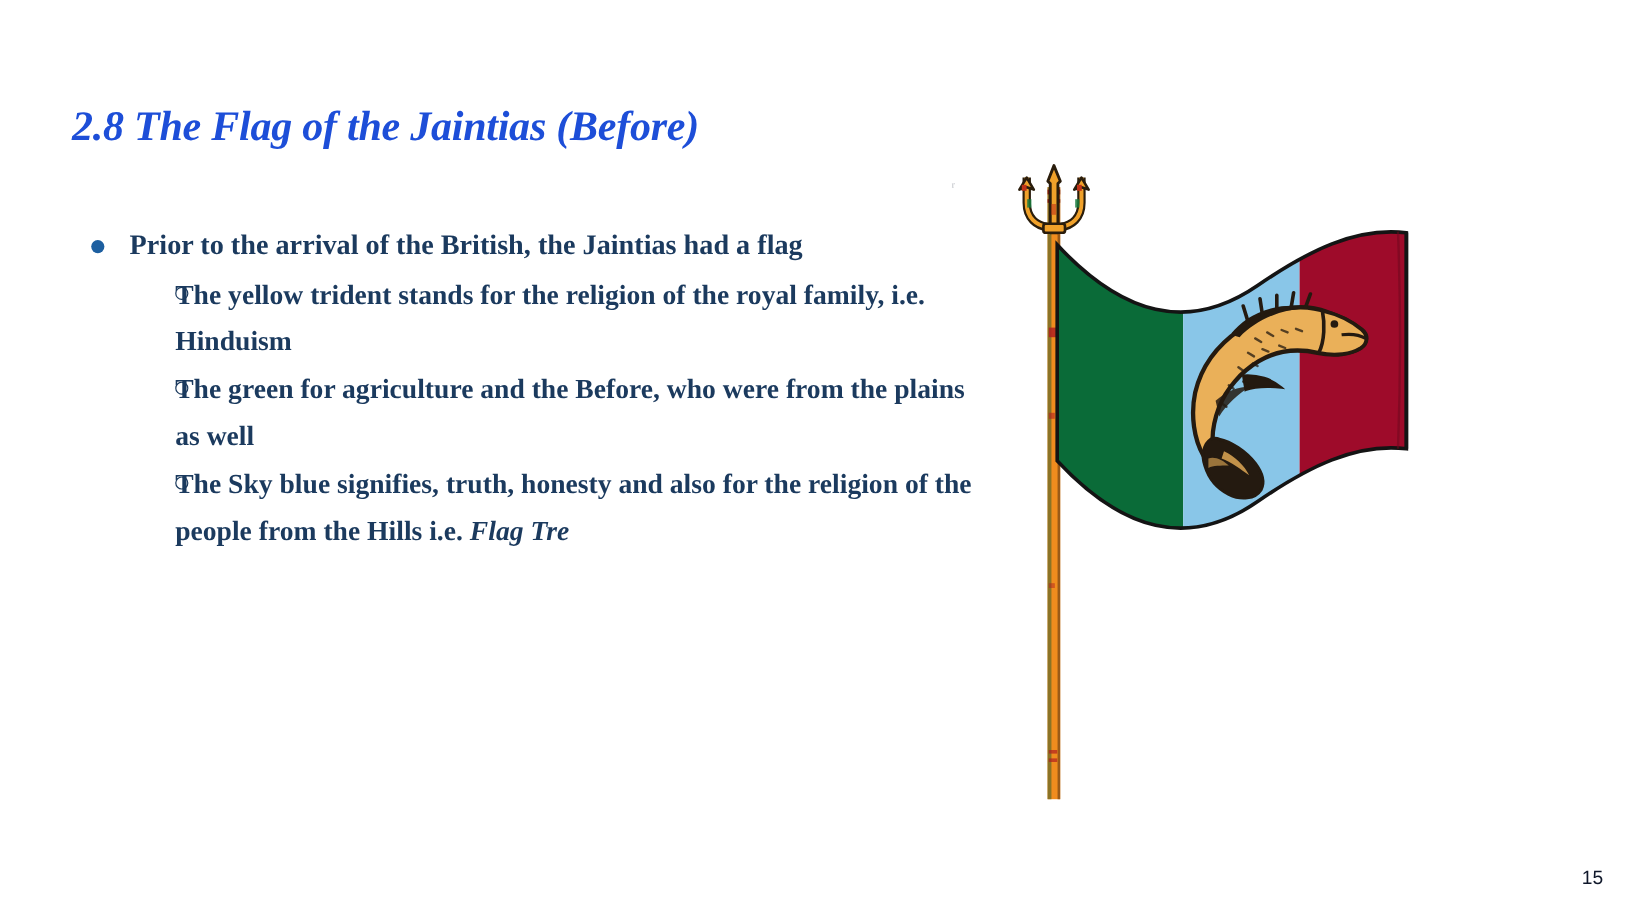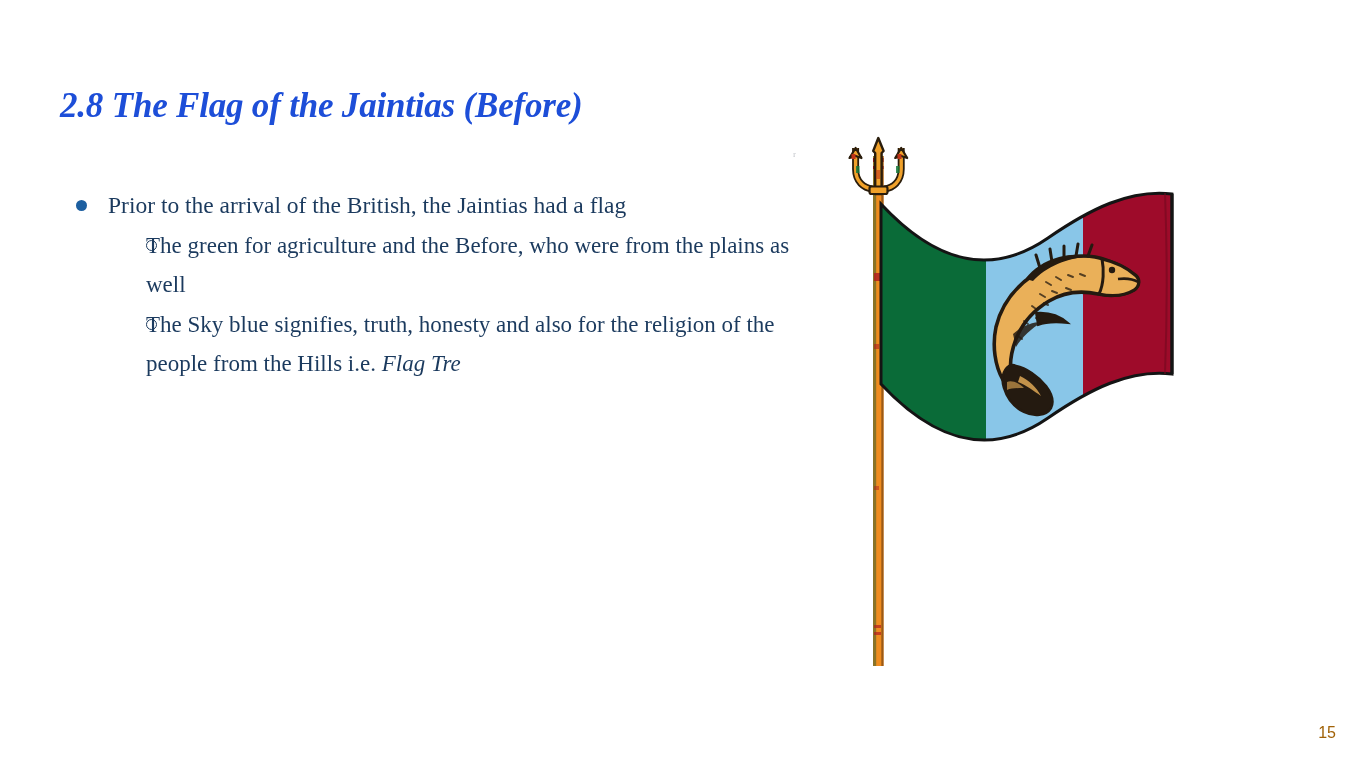--- a/index.html
+++ b/index.html
@@ -34,20 +34,21 @@
     position: absolute;
     left: 60px;
     top: 186px;
     width: 760px;
   }
 
   .bullet-row {
     display: flex;
     align-items: flex-start;
     color: #1b3a5e;
+    font-weight: bold;
   }
 
   .bullet-row.level-1 {
     margin-bottom: 1px;
   }
   .bullet-row.level-2 {
     margin-bottom: 1px;
   }
 
   .marker {
@@ -125,21 +126,21 @@
     display: block;
   }
 
   
   #page-number {
     position: absolute;
     right: 26px;
     bottom: 26px;
     font-family: "Liberation Sans", sans-serif;
     font-size: 16px;
-    color: #a16207;
+    color: #0f172a;
   }
 
   #stray-mark {
     position: absolute;
     left: 793px;
     top: 150px;
     width: 4px;
     height: 12px;
     color: #b9bcc2;
     font-size: 13px;
@@ -153,20 +154,24 @@
 <div id="slide-title">2.8 The Flag of the Jaintias (Before)</div>
 
 <div id="bullet-list">
 
   <div class="bullet-row level-1">
     <span class="marker"><span class="disc"></span></span>
     <span class="bullet-text">Prior to the arrival of the British, the Jaintias had a flag</span>
   </div>
 
 
+  <div class="bullet-row level-2">
+    <span class="marker"><span class="circle"></span></span>
+    <span class="bullet-text">The yellow trident stands for the religion of the royal family, i.e. Hinduism</span>
+  </div>
 
   <div class="bullet-row level-2">
     <span class="marker"><span class="circle"></span></span>
     <span class="bullet-text">The green for agriculture and the Before, who were from the plains as well</span>
   </div>
 
   <div class="bullet-row level-2">
     <span class="marker"><span class="circle"></span></span>
     <span class="bullet-text"><span>The Sky blue signifies, truth, honesty and also for the religion of the people from the Hills i.e. </span><em>Flag Tre</em></span>
   </div>

